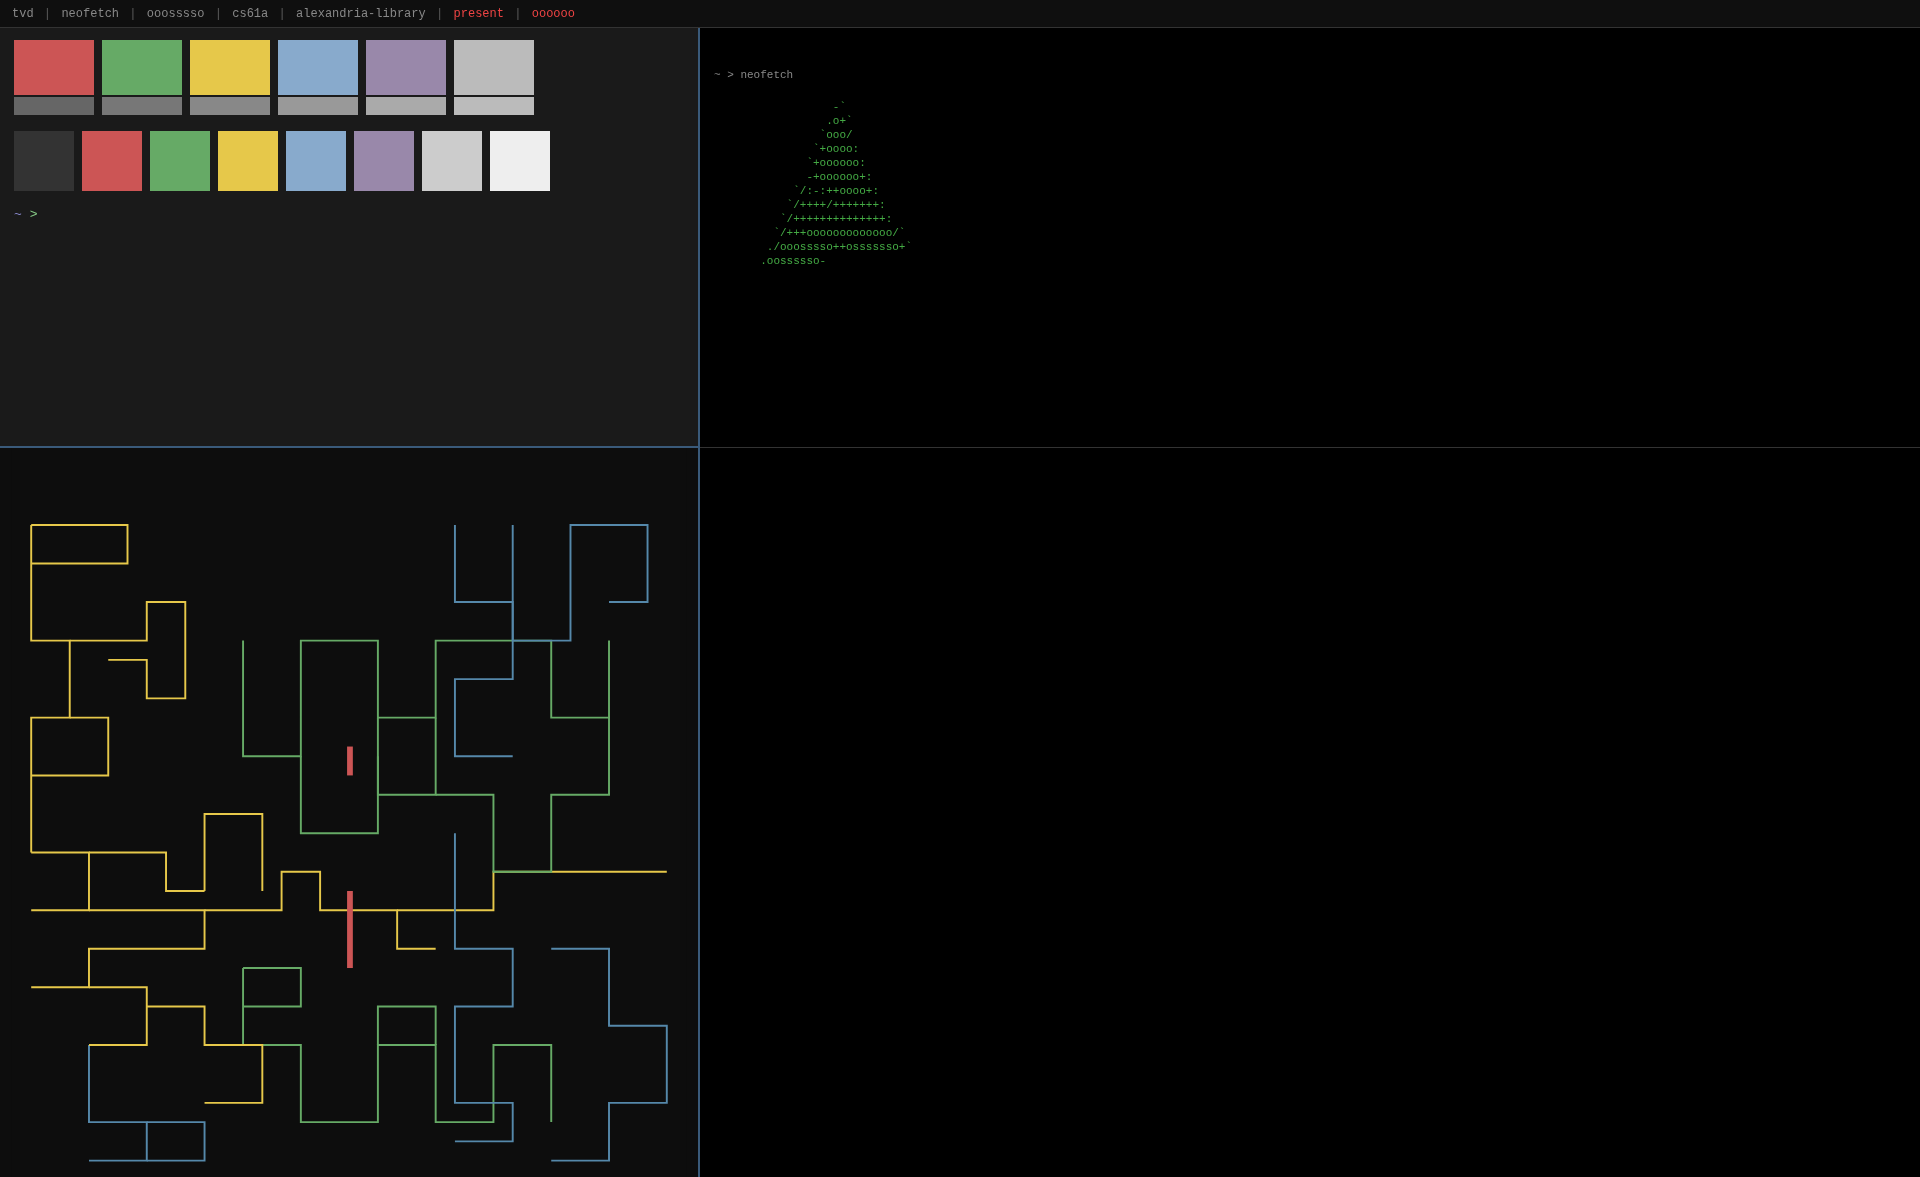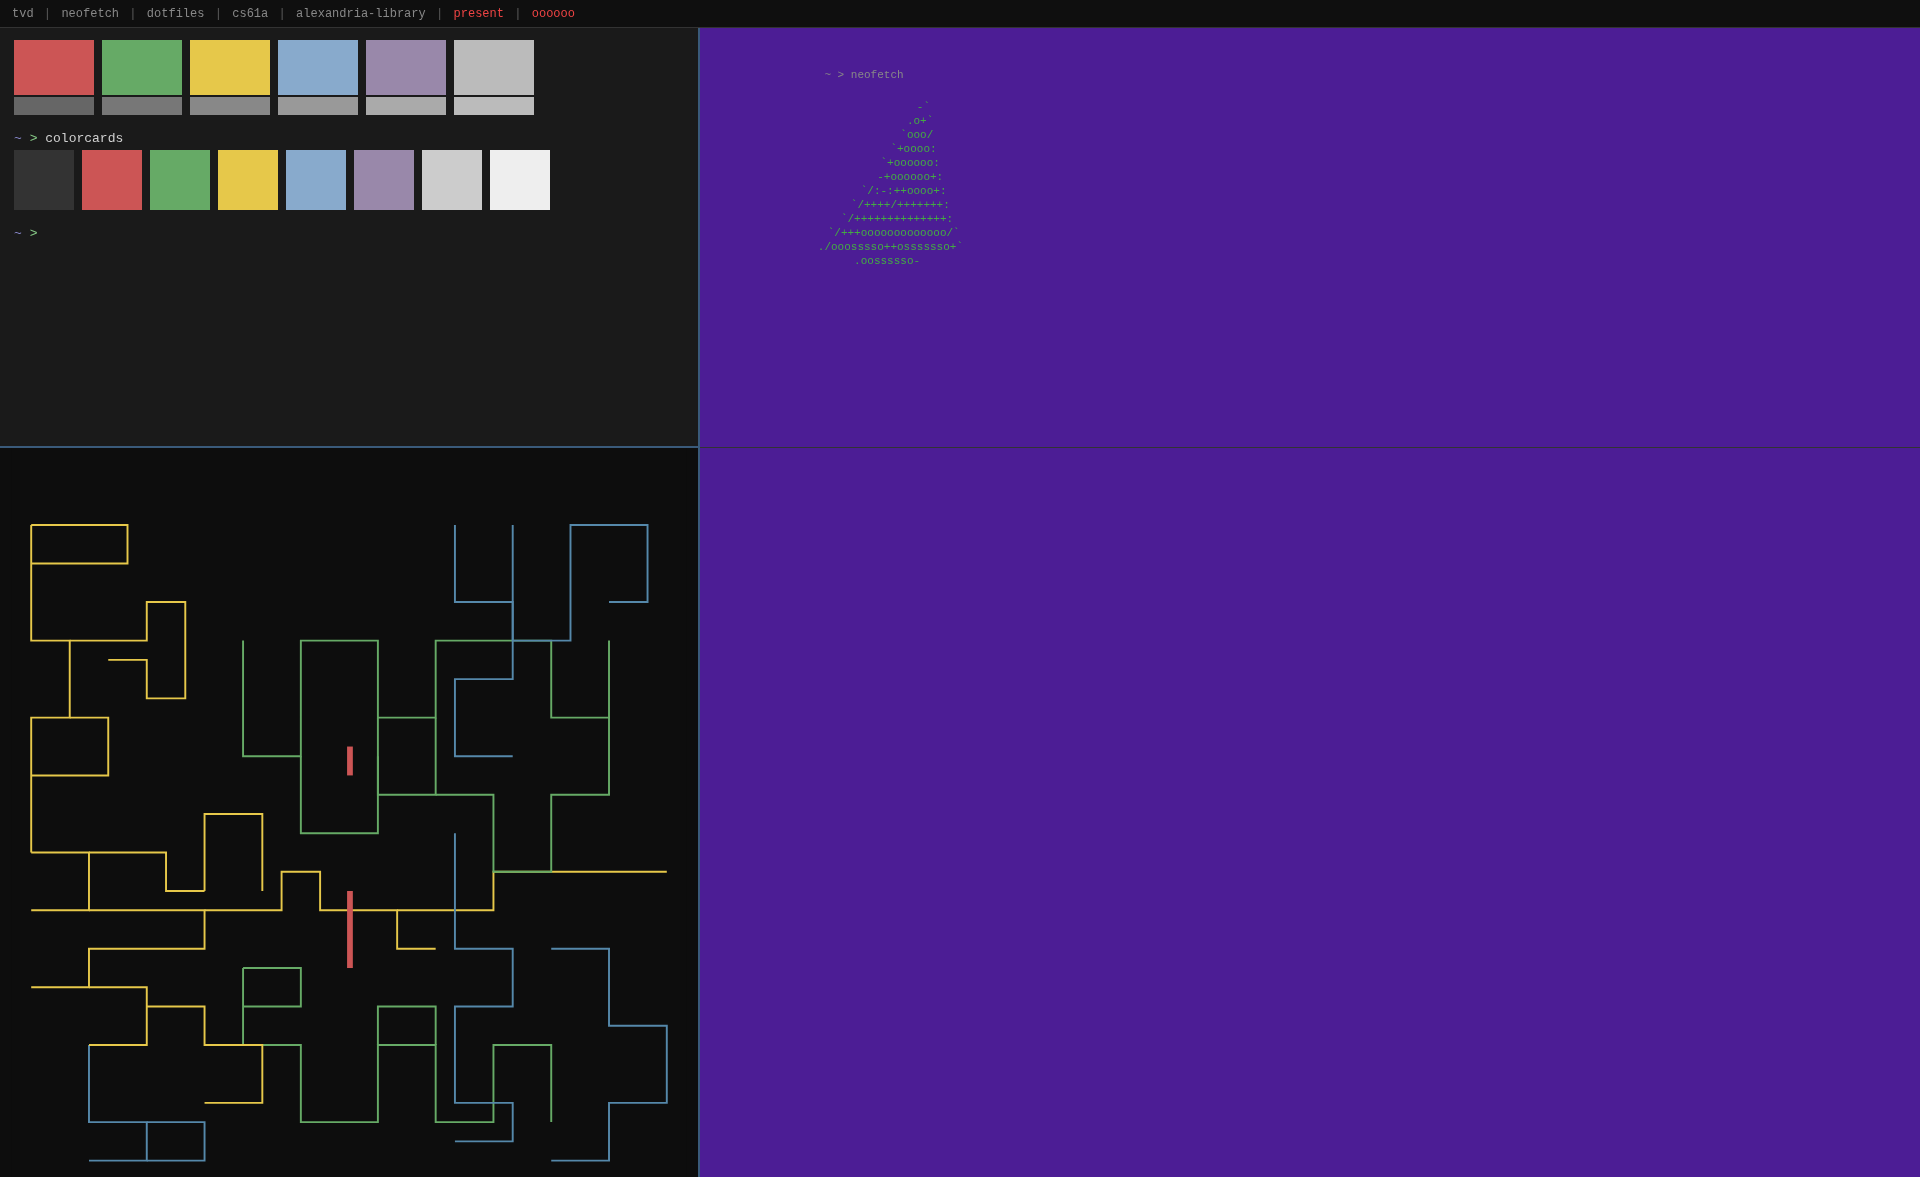--- a/index.html
+++ b/index.html
@@ -63,24 +63,23 @@
     #bottom-left-viz {
       flex: 1;
       background: #0d0d0d;
       position: relative;
       overflow: hidden;
     }
 
     
     #right-pane {
       flex: 1;
-      background: #4c1d95;
+      background: #000000;
       display: flex;
       flex-direction: column;
-      text-align: center;
     }
 
     
     #top-right-terminal {
       height: 420px;
       padding: 12px 14px;
       display: flex;
       gap: 20px;
       overflow: hidden;
       border-bottom: 1px solid #333;
@@ -143,21 +142,21 @@
     }
   </style>
 </head>
 <body>
 
 <div id="tab-bar">
   <span class="tab-item">tvd</span>
   <span class="tab-separator">|</span>
   <span class="tab-item">neofetch</span>
   <span class="tab-separator">|</span>
-  <span class="tab-item">dotfiles</span>
+  <span class="tab-item">ooosssso</span>
   <span class="tab-separator">|</span>
   <span class="tab-item">cs61a</span>
   <span class="tab-separator">|</span>
   <span class="tab-item">alexandria-library</span>
   <span class="tab-separator">|</span>
   <span class="tab-item active">present</span>
   <span class="tab-separator">|</span>
   <span class="tab-item active">oooooo</span>
 </div>
 
@@ -188,26 +187,20 @@
         <div class="colorblock-item">
           <div class="colorblock-top" style="background:#9988aa;"></div>
           <div class="colorblock-bottom" style="background:#aaa;"></div>
         </div>
         <div class="colorblock-item">
           <div class="colorblock-top" style="background:#bbbbbb;"></div>
           <div class="colorblock-bottom" style="background:#bbb;"></div>
         </div>
       </div>
 
-      <div class="prompt-line">
-        <span class="prompt-tilde">~</span>
-        <span style="color:#888"> </span>
-        <span class="prompt-arrow">&gt;</span>
-        <span class="cmd-text"> colorcards</span>
-      </div>
 
       <div class="colorcards-row">
         <div class="colorcard-item" style="background:#333333;"></div>
         <div class="colorcard-item" style="background:#cc5555;"></div>
         <div class="colorcard-item" style="background:#66aa66;"></div>
         <div class="colorcard-item" style="background:#e6c84a;"></div>
         <div class="colorcard-item" style="background:#88aacc;"></div>
         <div class="colorcard-item" style="background:#9988aa;"></div>
         <div class="colorcard-item" style="background:#cccccc;"></div>
         <div class="colorcard-item" style="background:#eeeeee;"></div>

